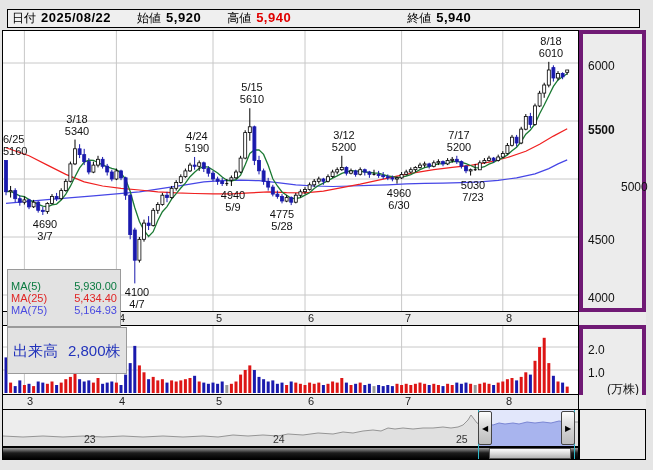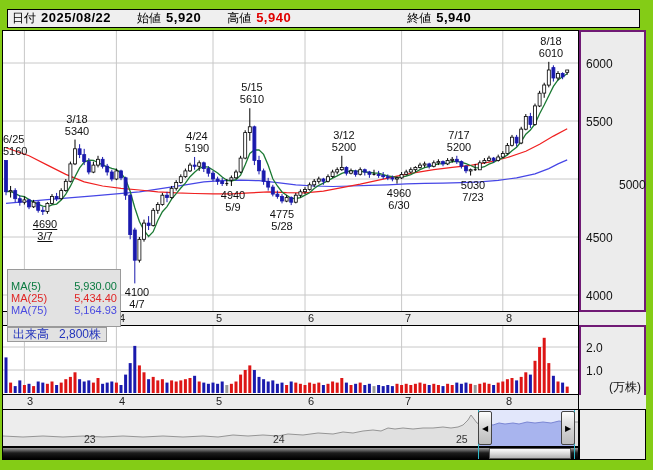--- a/index.html
+++ b/index.html
@@ -1,21 +1,21 @@
 <!DOCTYPE html>
 <html><head>
 <meta charset="utf-8">
 <style>
   html,body{margin:0;padding:0;background:#fff;}
   *{box-sizing:border-box;}
   body{font-family:"Liberation Sans","DejaVu Sans",sans-serif;}
-  .stage{position:relative;width:653px;height:470px;background:#84cc16;overflow:hidden;}
+  .stage{position:relative;width:653px;height:470px;background:#e5e5e5;overflow:hidden;}
   .panel{position:absolute;background:#fff;border:1px solid #000;}
   .graybox{position:absolute;background:#ececec;}
-  .bordered{border:2px solid #701a75;}
+  .bordered{border:4px solid #701a75;}
   
   .header{position:absolute;left:7px;top:9px;width:633px;height:19px;background:#efefef;
           border:1px solid #000;display:flex;align-items:center;font-size:12px;color:#000;
           padding-left:4px;white-space:nowrap;}
   .header .grp{display:flex;align-items:baseline;margin-right:26px;}
   .header .lbl{margin-right:5px;font-size:12px;}
   .header .val{font-size:13px;font-weight:bold;letter-spacing:.5px;}
   .val-open,.val-close,.val-date{color:#000;}
   .val-high{color:#e00000;}
   .val-low{color:#00791c;margin-top:44px;}
@@ -30,21 +30,21 @@
   
   .anno{position:absolute;font-size:11px;line-height:12px;color:#111;text-align:center;
         transform:translateX(-50%);white-space:nowrap;z-index:5;}
   .anno.leftpin{transform:none;text-align:left;}
   
   .legend{position:absolute;left:7px;top:269px;width:114px;background:#e2e2e2;
           border:1px solid #9a9a9a;font-size:11px;z-index:6;padding:10px 3px;}
   .legend .row{display:flex;justify-content:space-between;line-height:12px;}
   
   .volbox{position:absolute;left:7px;top:327px;background:#e2e2e2;border:1px solid #9a9a9a;
-          font-size:12px;line-height:13px;color:#2233bb;padding:0 5px;z-index:6;white-space:nowrap;}
+          font-size:15px;line-height:13px;color:#2233bb;padding:16px 5px;z-index:6;white-space:nowrap;}
   .volbox .v{margin-left:10px;}
   
   .nav-year{position:absolute;font-size:10.5px;color:#333;z-index:3;}
   .handle{position:absolute;width:14px;height:34px;top:411px;z-index:8;
           border:1px solid #444;border-radius:2px;
           background:linear-gradient(180deg,#fdfdfd,#cfcfcf 60%,#bdbdbd);
           display:flex;align-items:center;justify-content:center;font-size:8px;color:#000;}
   .cyanline{position:absolute;top:410px;width:1px;height:49px;background:#2fb8c8;z-index:7;}
   .scrollbar{position:absolute;left:2px;top:447px;width:577px;height:13px;border:1px solid #000;
              background:linear-gradient(180deg,#9a9a9a,#1c1c1c 45%,#000);}
@@ -339,21 +339,21 @@
         <line x1="555" y1="40.120000000000005" x2="555" y2="49.400000000000006" stroke="#000" stroke-width="1"></line>
         <rect x="553.5" y="42.4" width="3" height="4.6" fill="#ffffff" stroke="#000000" stroke-width="0.8"></rect>
         <line x1="559.5999999999999" y1="41.28" x2="559.5999999999999" y2="48.24000000000001" stroke="#1a1aad" stroke-width="1"></line>
         <rect x="558.1" y="42.4" width="3" height="3.5" fill="#1a1aad" stroke="#1a1aad" stroke-width="0.8"></rect>
         <line x1="564.1999999999999" y1="38.959999999999994" x2="564.1999999999999" y2="43.599999999999994" stroke="#000" stroke-width="1"></line>
         <rect x="562.7" y="39.0" width="3" height="2.3" fill="#ffffff" stroke="#000000" stroke-width="0.8"></rect>
       </svg>
   </div>
   <div class="graybox bordered" id="main-gutter" style="left:579px;top:30px;width:67px;height:282px;">
       <div class="ylabel" style="top:25px;">6000</div>
-      <div class="ylabel" style="top:83px;">5500</div>
+      <div class="ylabel" style="top:89px;font-weight:bold;">5500</div>
       <div class="ylabel" style="top:146px;margin-left:33px;">5000</div>
       <div class="ylabel" style="top:199px;">4500</div>
       <div class="ylabel" style="top:257px;">4000</div>
     </div>
 
   <div class="legend">
     <div class="row">
       <span style="color:#0a7a40">MA(5)</span>
       <span style="color:#0a7a40">5,930.00</span>
     </div>
@@ -562,21 +562,21 @@
     <span>▶</span>
   </div>
 
   <div class="scrollbar" id="scrollbar"></div>
   <div class="thumb" id="scroll-thumb" style="left: 489px; width: 82px;"></div>
 
 <div class="anno leftpin" style="left:3px;top:133px;">
       <div>6/25</div>
       <div>5160</div>
     </div>
-    <div class="anno" style="left:45px;top:218px;text-decoration:underline;">
+    <div class="anno" style="left:45px;top:218px;">
       <div>4690</div>
       <div>3/7</div>
     </div>
     <div class="anno" style="left:77px;top:113px;">
       <div>3/18</div>
       <div>5340</div>
     </div>
     <div class="anno" style="left:137px;top:286px;">
       <div>4100</div>
       <div>4/7</div>

